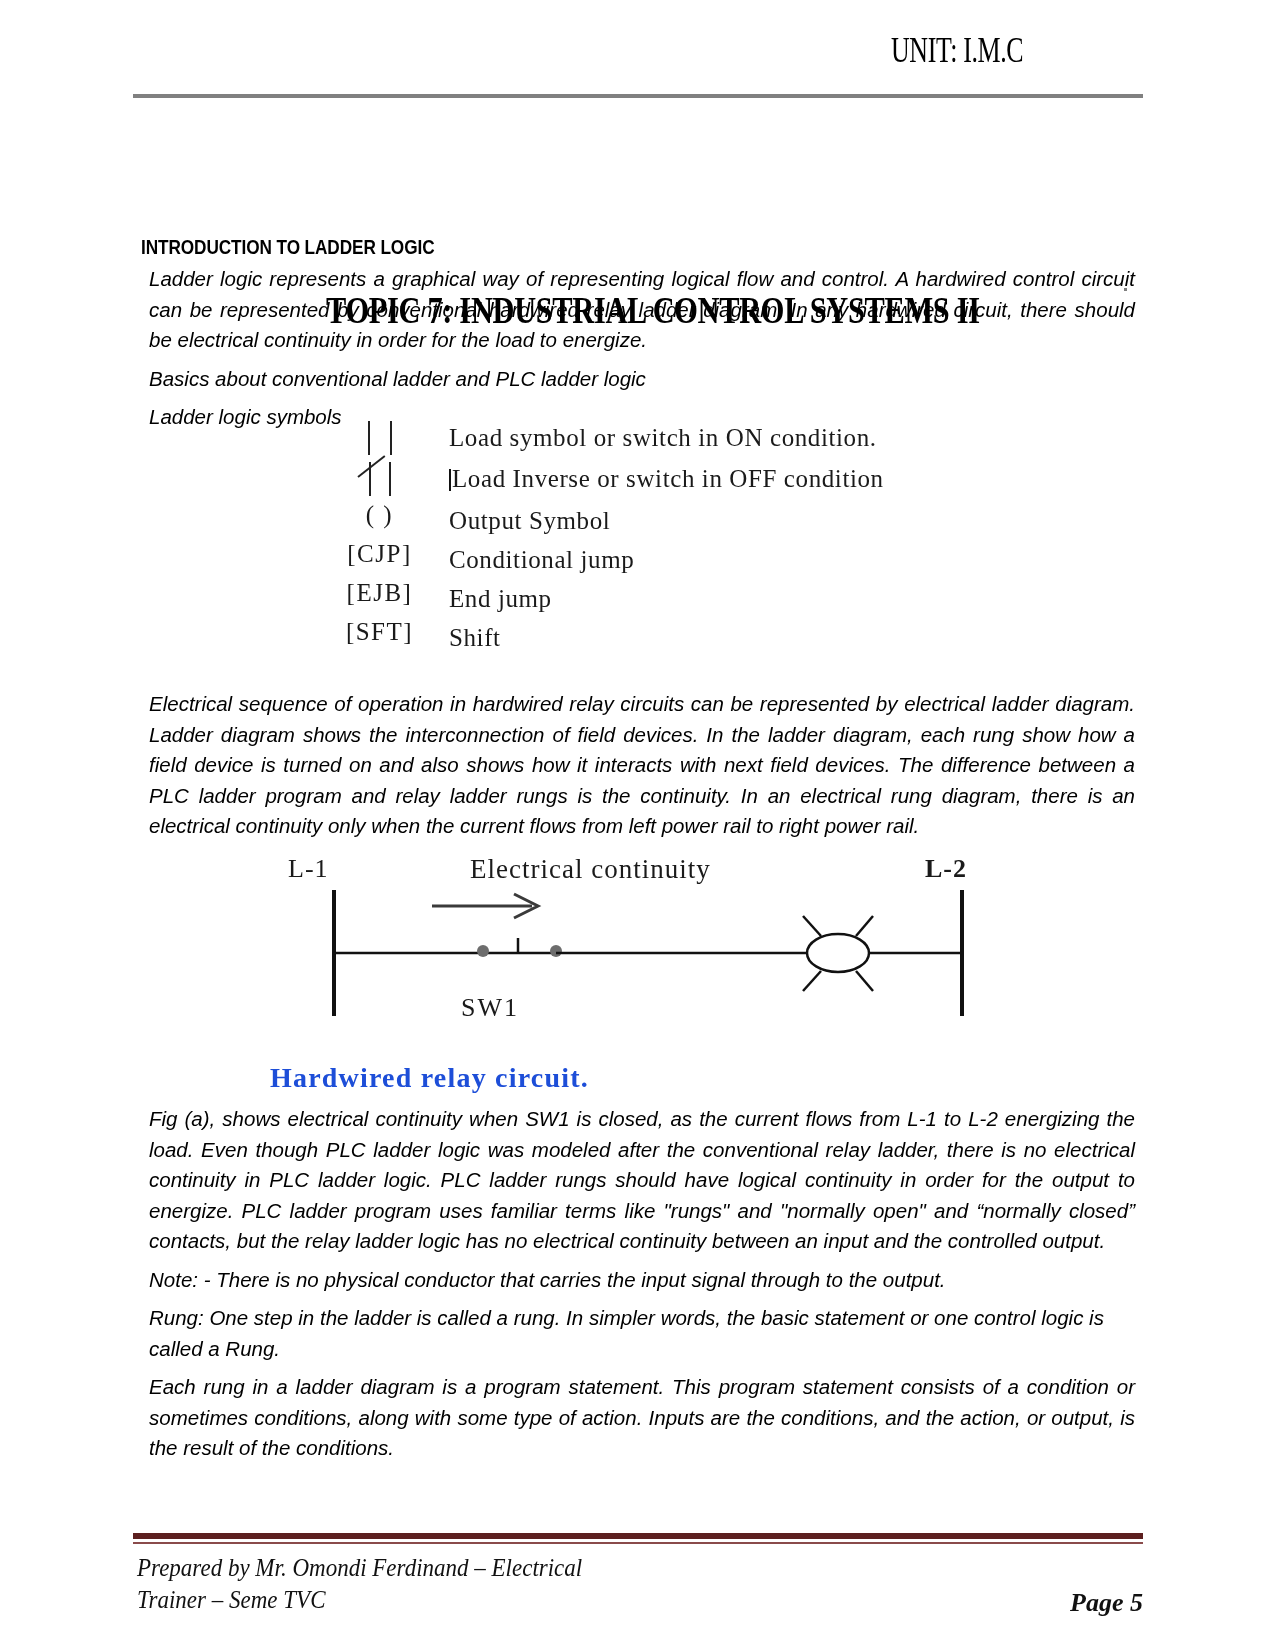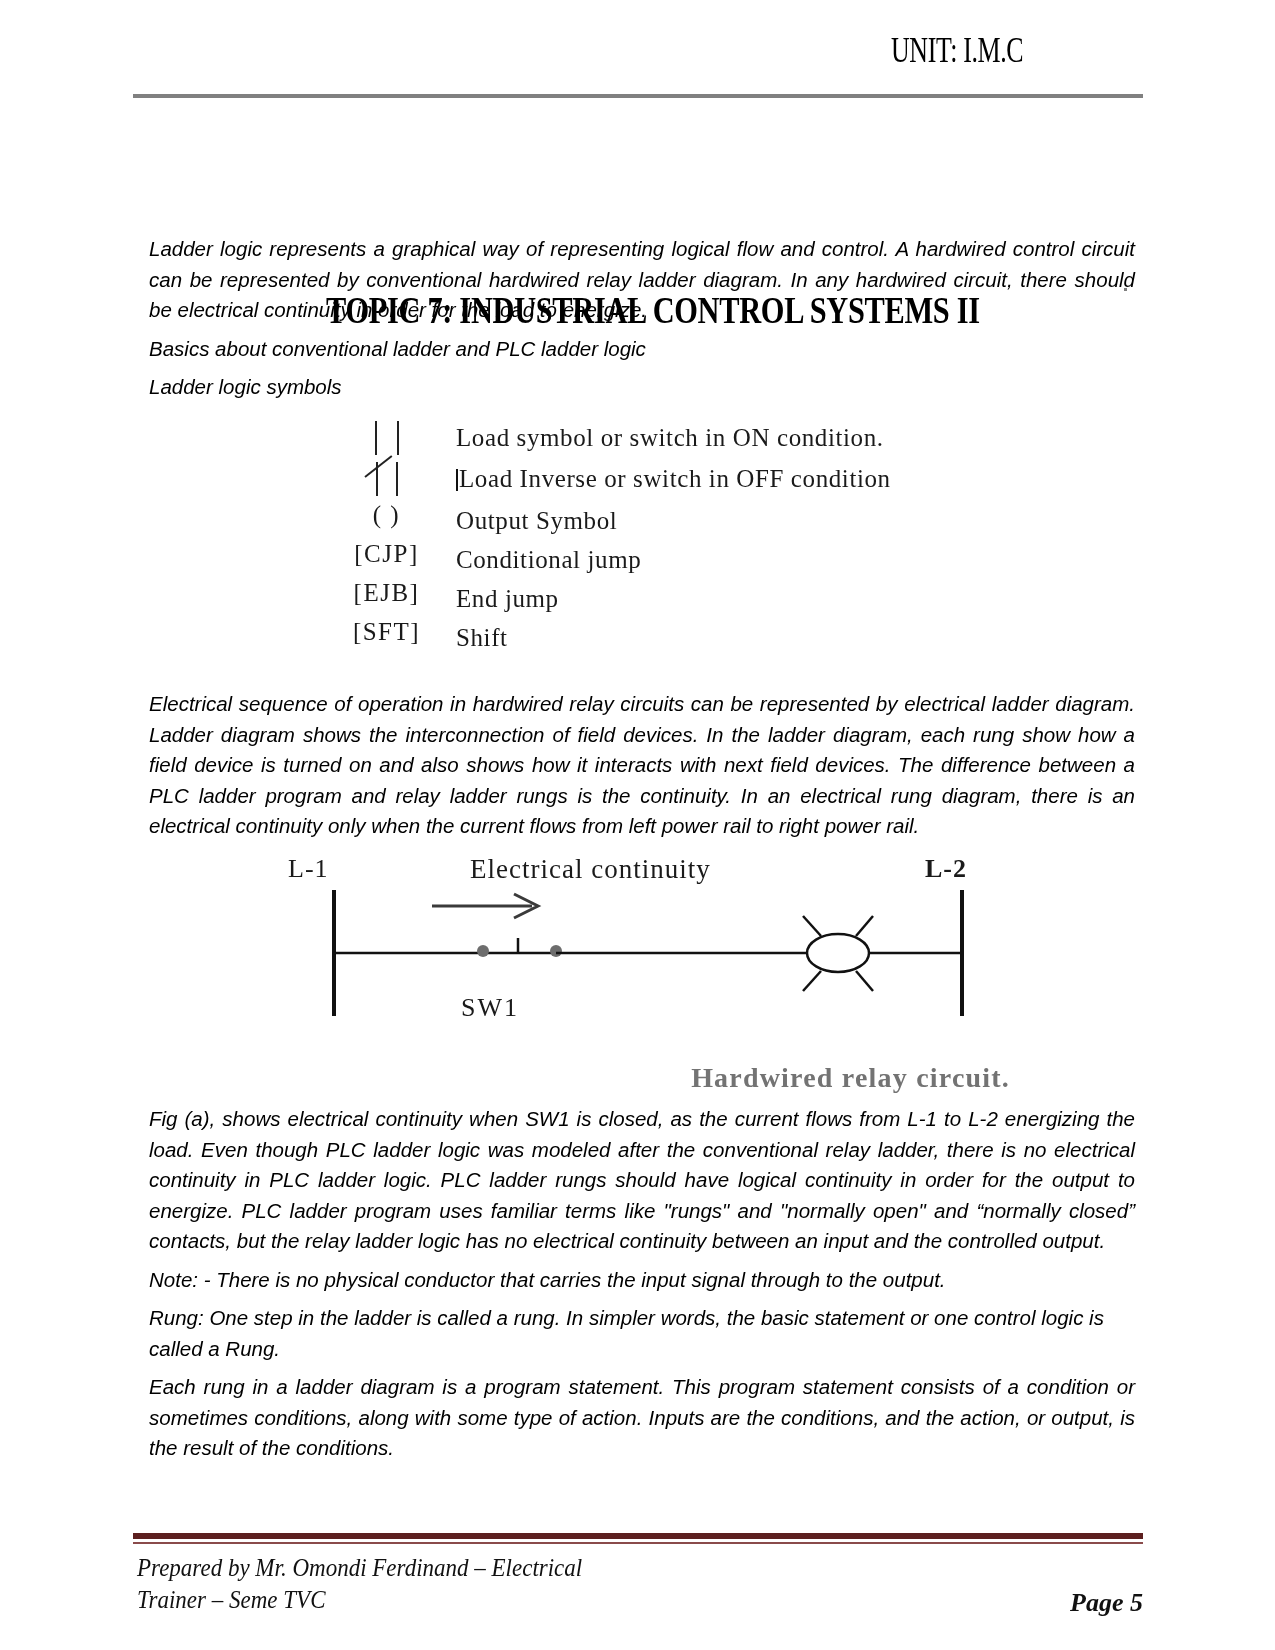--- a/index.html
+++ b/index.html
@@ -100,21 +100,21 @@
     margin: 0;
     font-size: 20px;
     font-weight: 700;
     line-height: 30px;
     letter-spacing: -0.1px;
   }
 
   
   .symbols {
     position: absolute;
-    left: 329px;
+    left: 322px;
     top: 418px;
     width: 680px;
     font-family: "Liberation Serif", serif;
     color: #1a1a1a;
   }
   .sym-row {
     display: flex;
     align-items: center;
     height: 39px;
   }
@@ -202,24 +202,24 @@
     position: absolute;
     font-family: "Liberation Serif", serif;
     font-size: 26px;
     letter-spacing: 1px;
     color: #1a1a1a;
     white-space: nowrap;
   }
   .fig-caption {
     position: absolute;
     width: 100%;
-    text-align: right;
+    text-align: left;
     font-family: "Liberation Serif", serif;
     font-weight: 700;
-    color: #737373;
+    color: #1d4ed8;
     white-space: nowrap;
   }
 
   
   .footer-rule-top {
     position: absolute;
     left: 133px;
     top: 1533px;
     width: 1010px;
     height: 6px;
@@ -270,20 +270,23 @@
 <div class="page">
 
   <div class="header">
     <div class="header-unit">UNIT: I.M.C</div>
     <div class="header-divider"></div>
     <div class="header-topic">TOPIC 7: INDUSTRIAL CONTROL SYSTEMS II</div>
   </div>
   <div class="header-rule"></div>
 
   <div class="content" style="top:232px;">
+    <p class="heading">
+      <span class="narrow">INTRODUCTION TO LADDER LOGIC</span>
+    </p>
     <p class="body just-all" style="margin-top:2px;">
       <span>Ladder logic represents a graphical way of representing logical flow and control. A hardwired control circuit can be represented by conventional hardwired relay ladder diagram. In any hardwired circuit, there should be electrical continuity in order for the load to energize.</span>
     </p>
     <p class="body">
       <span>Basics about conventional ladder and PLC ladder logic</span>
     </p>
     <p class="body">
       <span>Ladder logic symbols</span>
     </p>
   </div>

